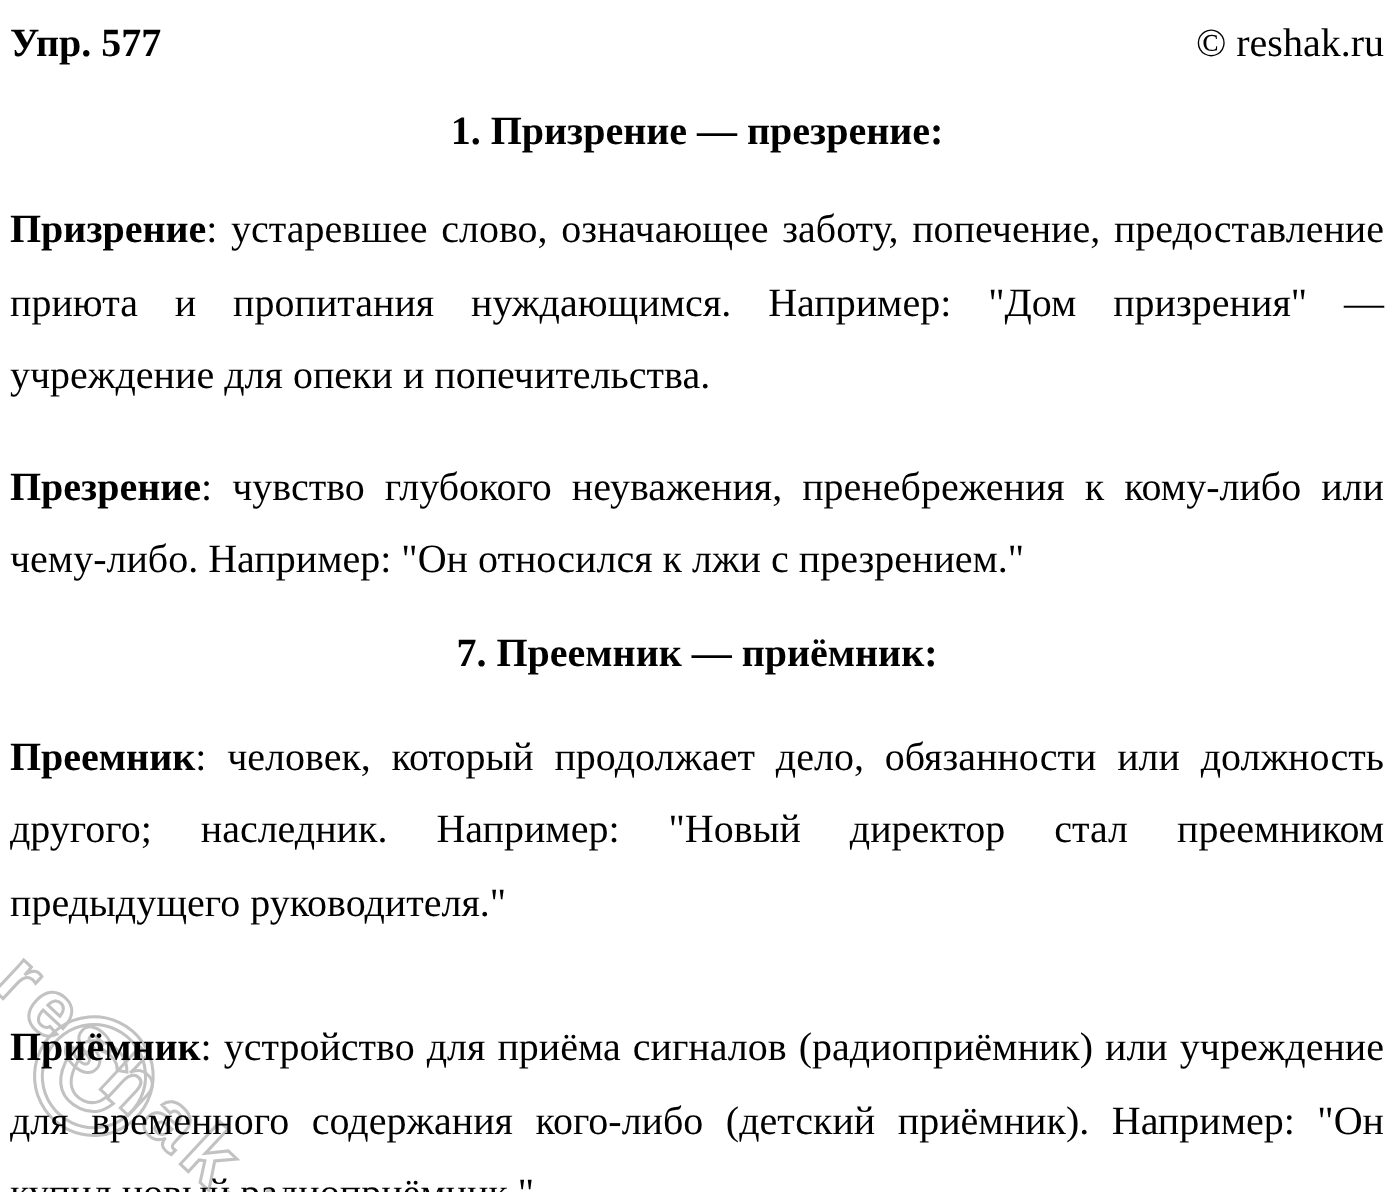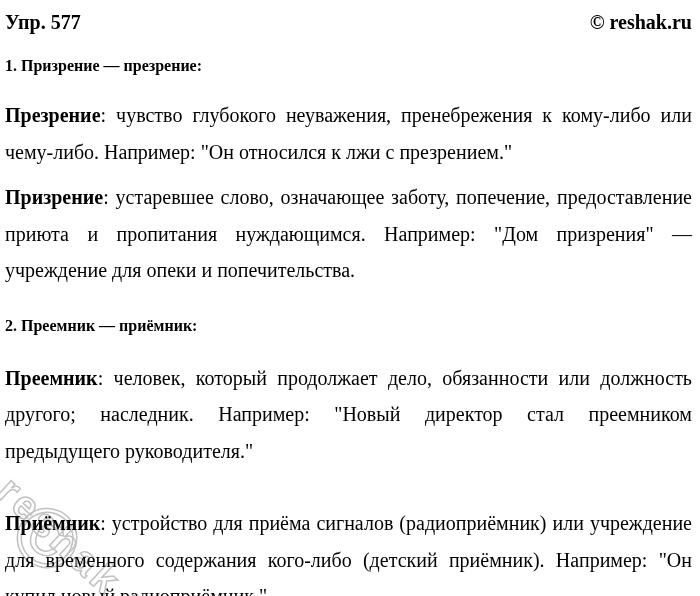--- a/index.html
+++ b/index.html
@@ -69,27 +69,28 @@
     justify-content: space-between;
     align-items: baseline;
     font-size: 20px;
     line-height: 24px;
     margin-bottom: 14px;
   }
   .exercise {
     font-weight: bold;
   }
   .copyright {
-    font-weight: bold;
+    font-weight: normal;
   }
   .heading {
-    font-size: 16px;
+    font-size: 20px;
     font-weight: bold;
     line-height: 36px;
     margin: 0 0 13px 0;
+    text-align: center;
   }
   .heading.second {
     margin: 10px 0 16px 0;
   }
   p.para {
     font-size: 20px;
     line-height: 36.5px;
     text-align: justify;
     margin: 0 0 19px 0;
   }
@@ -118,24 +119,24 @@
 
   <div class="content">
 
     <div class="header-row">
       <span class="exercise">Упр. 577</span>
       <span class="copyright">© reshak.ru</span>
     </div>
 
     <div class="heading">1. Призрение — презрение:</div>
 
+    <p class="para"><b>Призрение</b><span>: устаревшее слово, означающее заботу, попечение, предоставление приюта и пропитания нуждающимся. Например: "Дом призрения" — учреждение для опеки и попечительства.</span></p>
+
     <p class="para tight"><b>Презрение</b><span>: чувство глубокого неуважения, пренебрежения к кому-либо или чему-либо. Например: "Он относился к лжи с презрением."</span></p>
 
-    <p class="para"><b>Призрение</b><span>: устаревшее слово, означающее заботу, попечение, предоставление приюта и пропитания нуждающимся. Например: "Дом призрения" — учреждение для опеки и попечительства.</span></p>
-
-    <div class="heading second">2. Преемник — приёмник:</div>
+    <div class="heading second">7. Преемник — приёмник:</div>
 
     <p class="para wide"><b>Преемник</b><span>: человек, который продолжает дело, обязанности или должность другого; наследник. Например: "Новый директор стал преемником предыдущего руководителя."</span></p>
 
     <p class="para last"><b>Приёмник</b><span>: устройство для приёма сигналов (радиоприёмник) или учреждение для временного содержания кого-либо (детский приёмник). Например: "Он купил новый радиоприёмник."</span></p>
 
   </div>
 </div>
 
 </body></html>

